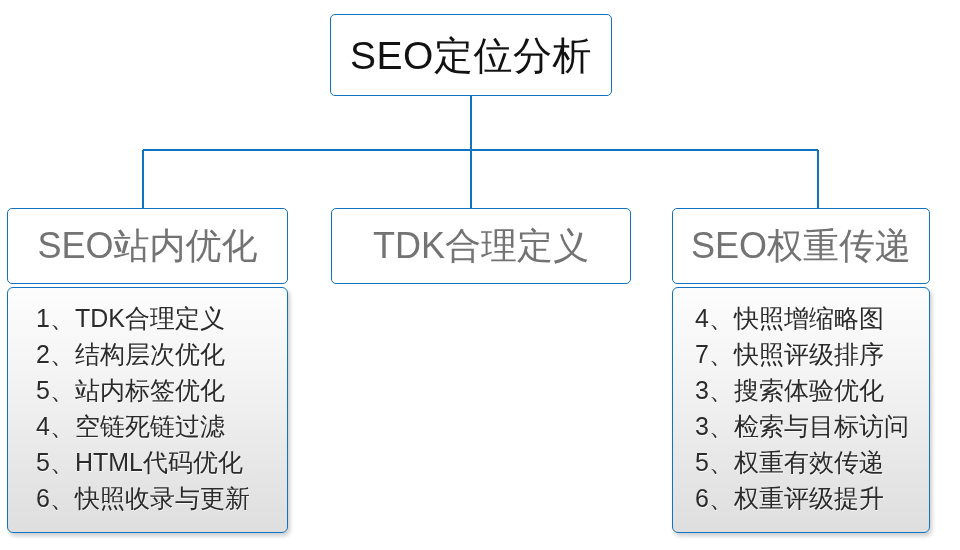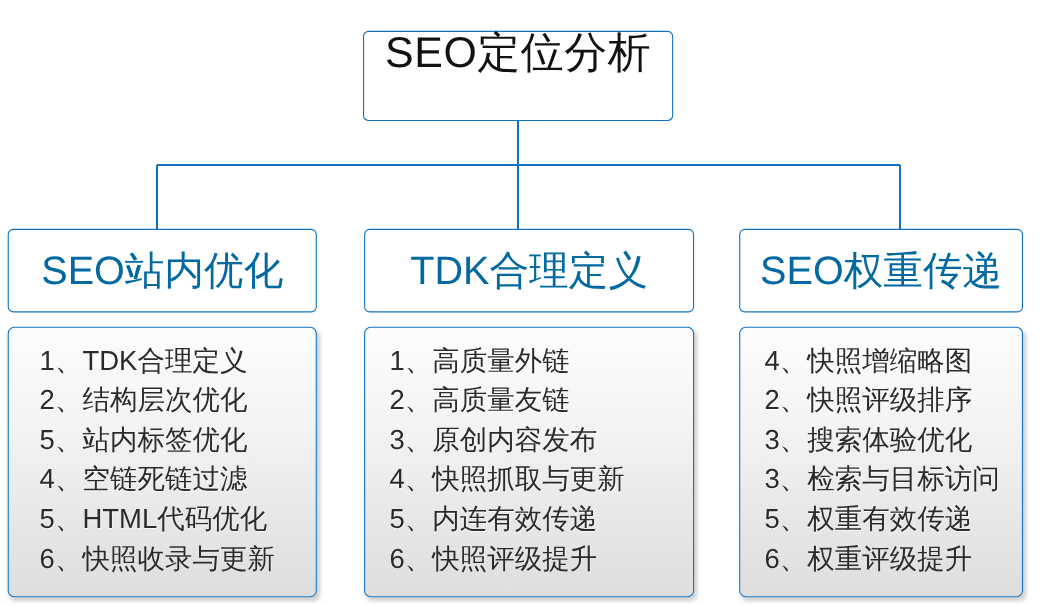--- a/index.html
+++ b/index.html
@@ -31,29 +31,29 @@
     top: 0;
     width: 960px;
     height: 550px;
     pointer-events: none;
   }
 
   
   .root-box {
     position: absolute;
     left: 330px;
-    top: 28px;
+    top: 14px;
     width: 282px;
     height: 82px;
     box-sizing: border-box;
     background: #ffffff;
     border: 1.6px solid #1072c0;
     border-radius: 5px;
     display: flex;
-    align-items: flex-start;
+    align-items: center;
     justify-content: center;
   }
   .root-label {
     font-size: 39px;
     line-height: 1;
     color: #121212;
     letter-spacing: 0.5px;
     white-space: nowrap;
   }
 
@@ -72,27 +72,27 @@
     background: #ffffff;
     border: 1.6px solid #1072c0;
     border-radius: 5px;
     display: flex;
     align-items: center;
     justify-content: center;
   }
   .col-header-label {
     font-size: 36px;
     line-height: 1;
-    color: #0369a1;
+    color: #737373;
     white-space: nowrap;
   }
 
   .col-body {
     box-sizing: border-box;
-    margin-top: 13px;
+    margin-top: 3px;
     height: 246px;
     border: 1.4px solid #1072c0;
     border-radius: 6px;
     background: linear-gradient(to bottom, #fdfdfd 0%, #f4f4f4 35%, #e6e6e6 75%, #dedede 100%);
     box-shadow: 2px 3px 4px rgba(0,0,0,0.20);
     padding: 12px 18px 0 0;
     overflow: hidden;
   }
 
   .item-list {
@@ -148,40 +148,30 @@
         <li>5、HTML代码优化</li>
         <li>6、快照收录与更新</li>
       </ul>
     </div>
   </div>
 
   <div class="column col-2">
     <div class="col-header">
       <span class="col-header-label">TDK合理定义</span>
     </div>
-    <div class="col-body">
-      <ul class="item-list">
-        <li>1、高质量外链</li>
-        <li>2、高质量友链</li>
-        <li>3、原创内容发布</li>
-        <li>4、快照抓取与更新</li>
-        <li>5、内连有效传递</li>
-        <li>6、快照评级提升</li>
-      </ul>
-    </div>
   </div>
 
   <div class="column col-3">
     <div class="col-header">
       <span class="col-header-label">SEO权重传递</span>
     </div>
     <div class="col-body">
       <ul class="item-list">
         <li>4、快照增缩略图</li>
-        <li>2、快照评级排序</li>
+        <li>7、快照评级排序</li>
         <li>3、搜索体验优化</li>
         <li>3、检索与目标访问</li>
         <li>5、权重有效传递</li>
         <li>6、权重评级提升</li>
       </ul>
     </div>
   </div>
 
 </div>
 

